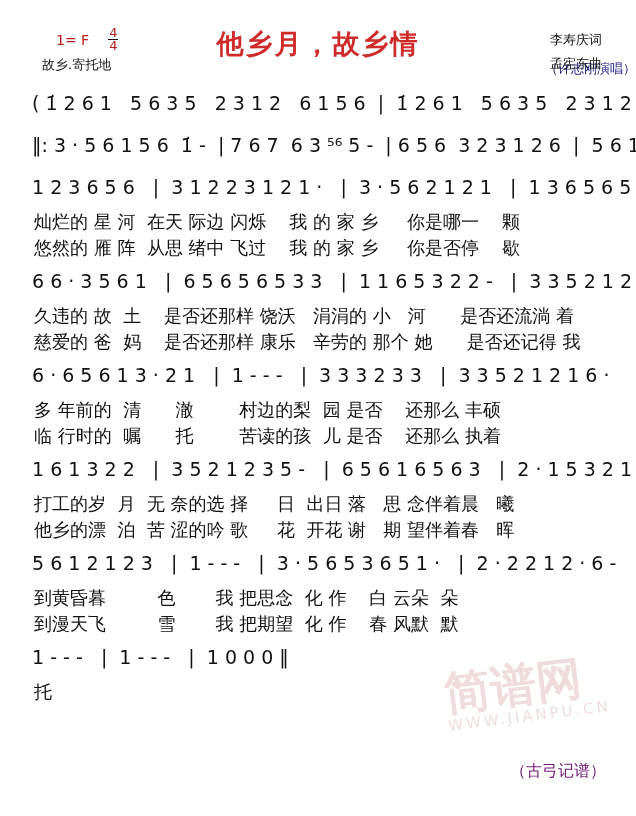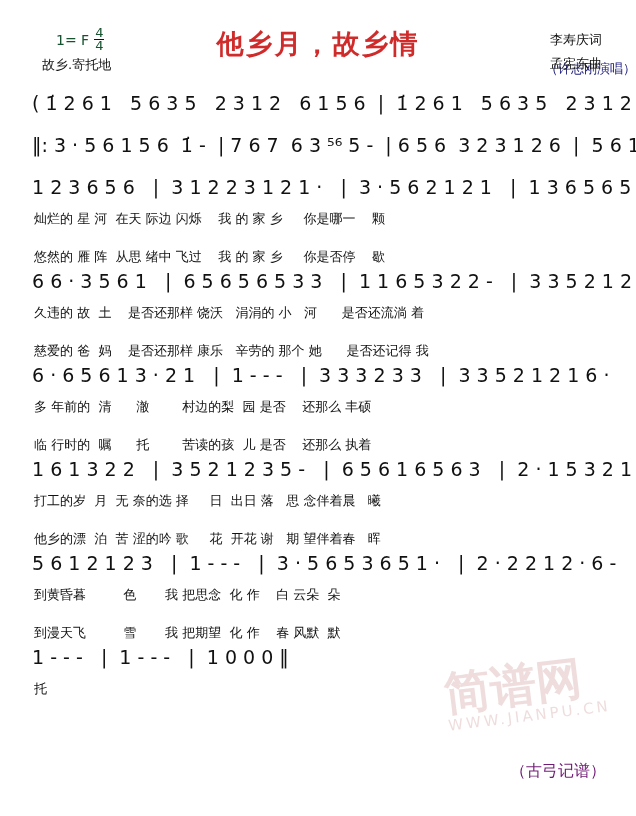--- a/index.html
+++ b/index.html
@@ -45,25 +45,25 @@
     text-align: right;
     color: #1a1a7a;
     font-size: 13px;
     font-family: "DejaVu Sans", sans-serif;
   }
   .key-sig {
     position: absolute;
     left: 56px;
     top: 28px;
     font-size: 14px;
-    color: #14532d;
+    color: #b91c1c;
     font-family: "DejaVu Sans", sans-serif;
     display: flex;
     align-items: center;
-    gap: 3px;
+    gap: 17px;
   }
   .meter {
     display: inline-flex;
     flex-direction: column;
     line-height: 0.92;
     font-size: 13px;
     text-align: center;
     margin-left: 2px;
     position: relative;
     top: -1px;
@@ -110,31 +110,31 @@
   .notes-row .nline {
     position: absolute;
     left: 12px;
     top: 8px;
     white-space: pre;
   }
   .lyric-row {
     position: relative;
     height: 26px;
     font-family: "DejaVu Sans", sans-serif;
-    font-size: 13px;
+    font-size: 18px;
     color: #111;
     white-space: pre;
   }
   .lyric-row .lline {
     position: absolute;
     left: 14px;
     top: 2px;
     white-space: pre;
   }
-  .lyric-row.second .lline { color: #111; margin-top: 12px; }
+  .lyric-row.second .lline { color: #111; }
 
   
   .watermark {
     position: absolute;
     right: 28px;
     bottom: 92px;
     font-size: 46px;
     color: rgba(214,170,170,0.40);
     font-weight: bold;
     transform: rotate(-7deg);

